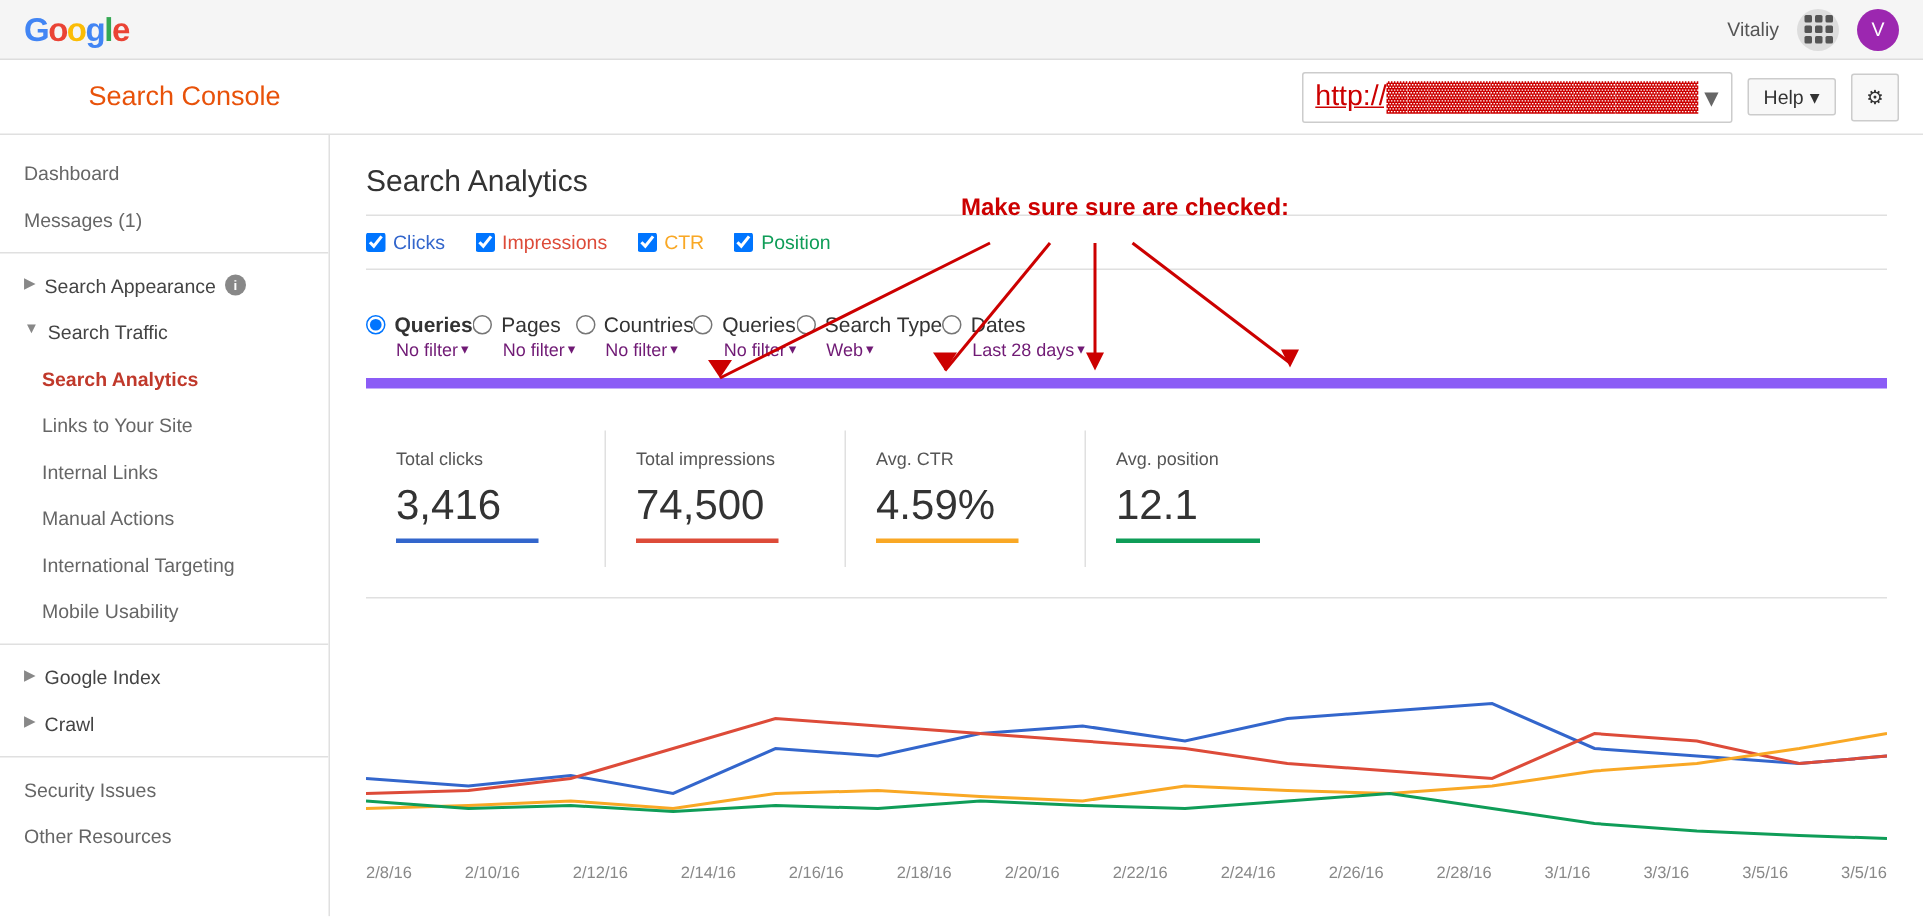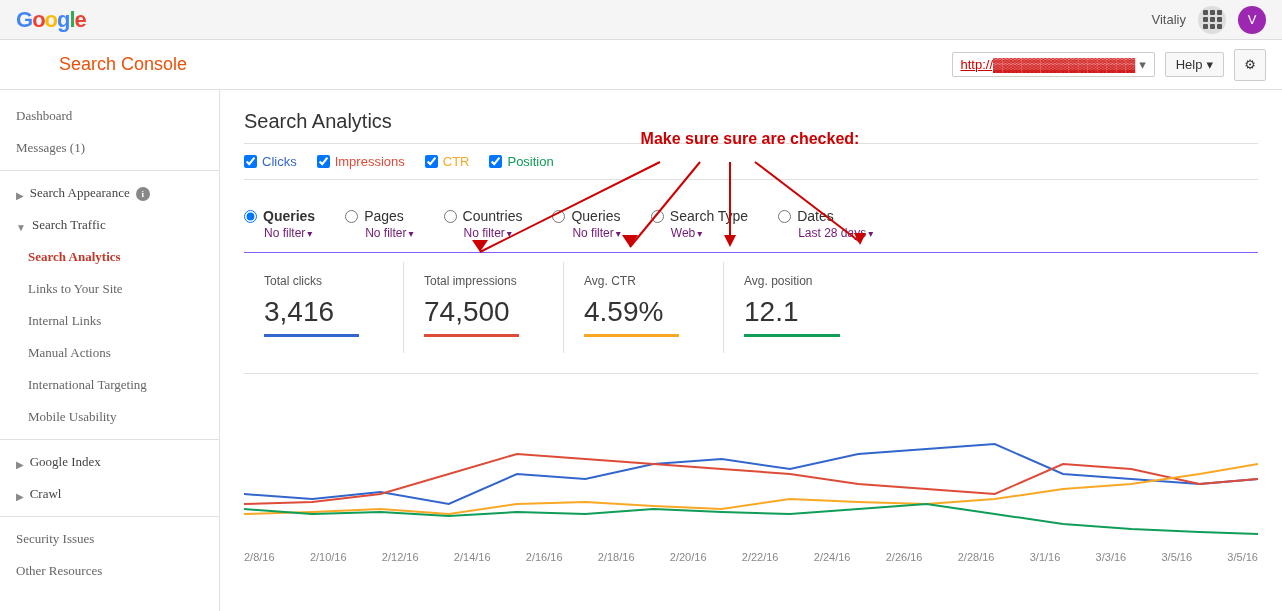--- a/index.html
+++ b/index.html
@@ -26,21 +26,21 @@
     
     .header {
       display: flex; align-items: center; justify-content: space-between;
       height: 50px; background: #fff; border-bottom: 1px solid #e0e0e0;
       padding: 0 16px;
     }
     .search-console-title { color: #e8520a; font-size: 18px; font-weight: normal; margin-left: 43px; }
     .header-right { display: flex; align-items: center; gap: 10px; }
     .site-selector {
       display: flex; align-items: center; border: 1px solid #ccc; border-radius: 2px;
-      padding: 4px 8px; font-size: 13px; min-width: 200px; background: #fff; cursor: pointer;
+      padding: 4px 8px; font-size: 19px; min-width: 200px; background: #fff; cursor: pointer;
       position: relative; overflow: hidden;
     }
     .site-selector-text { color: #c00; text-decoration: underline; flex: 1; }
     .site-selector-arrow { color: #666; margin-left: 4px; }
     .help-btn {
       display: flex; align-items: center; border: 1px solid #ccc; border-radius: 2px;
       padding: 4px 10px; font-size: 13px; cursor: pointer; background: #f8f8f8; gap: 4px;
     }
     .settings-btn {
       width: 32px; height: 32px; border: 1px solid #ccc; border-radius: 2px;
@@ -50,21 +50,21 @@
     
     .layout { display: flex; height: calc(100vh - 90px); overflow: hidden; }
 
     
     .sidebar {
       width: 220px; min-width: 220px; background: #fff; border-right: 1px solid #e0e0e0;
       overflow-y: auto; padding-top: 10px;
     }
     .sidebar-item {
       padding: 8px 16px; cursor: pointer; font-size: 13px; color: #666;
-      display: flex; align-items: flex-end; gap: 6px; font-family: Liberation Serif, serif;
+      display: flex; align-items: flex-start; gap: 6px;
     }
     .sidebar-item.active { color: #c0392b; font-weight: bold; }
     .sidebar-item.child { padding-left: 28px; }
     .sidebar-item.section-header { color: #444; font-weight: normal; }
     .sidebar-item .expand-icon { font-size: 10px; color: #888; }
     .sidebar-divider { height: 1px; background: #e0e0e0; margin: 6px 0; }
     .info-icon {
       display: inline-flex; align-items: center; justify-content: center;
       width: 14px; height: 14px; border-radius: 50%; background: #888; color: #fff;
       font-size: 9px; font-weight: bold;
@@ -84,22 +84,22 @@
     }
     .checkbox-item { display: flex; align-items: center; gap: 5px; cursor: pointer; font-size: 13px; }
     .checkbox-item input[type="checkbox"] { cursor: pointer; }
     .cb-clicks { color: #3366cc; font-weight: 500; }
     .cb-impressions { color: #dd4b39; font-weight: 500; }
     .cb-ctr { color: #f9a825; font-weight: 500; }
     .cb-position { color: #0f9d58; font-weight: 500; }
 
     
     .radio-row {
-      display: flex; align-items: flex-start; gap: 30px; padding: 12px 0; margin-bottom: 9px;
-      border-bottom: 1px solid #8b5cf6;
+      display: flex; align-items: flex-start; padding: 12px 0; margin-bottom: 28px;
+      border-bottom: 7px solid #8b5cf6;
     }
     .radio-item { display: flex; flex-direction: column; }
     .radio-label-row { display: flex; align-items: center; gap: 6px; }
     .radio-label { font-size: 14px; font-weight: 500; cursor: pointer; }
     .radio-label.active { font-weight: bold; }
     .filter-dropdown { font-size: 12px; color: #701a75; display: flex; align-items: center; gap: 2px; cursor: pointer; margin-top: 2px; margin-left: 20px; }
     .filter-dropdown .arrow { font-size: 10px; }
 
     
     .stats-row { display: flex; gap: 0; margin-bottom: 20px; }

